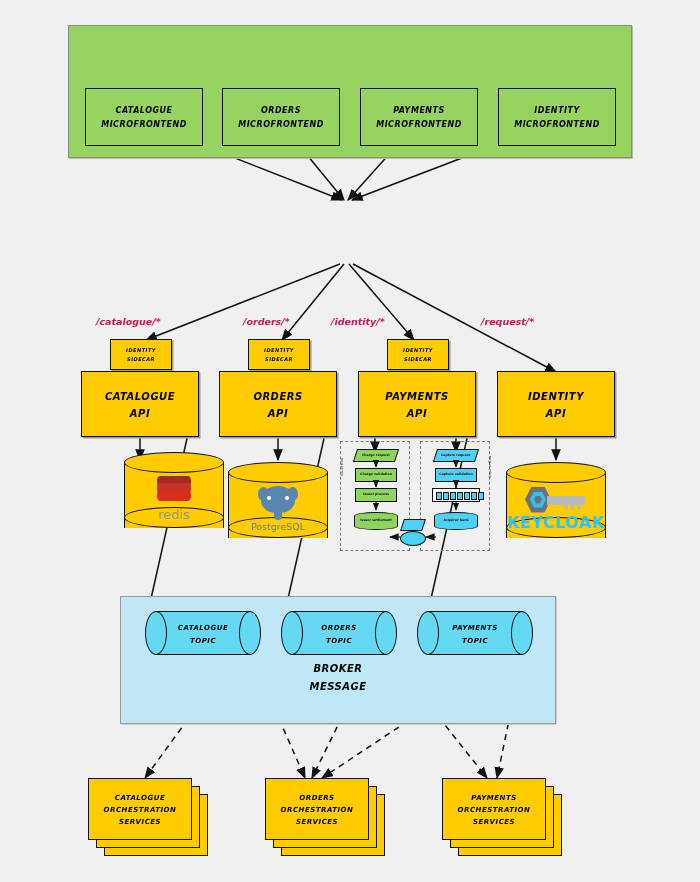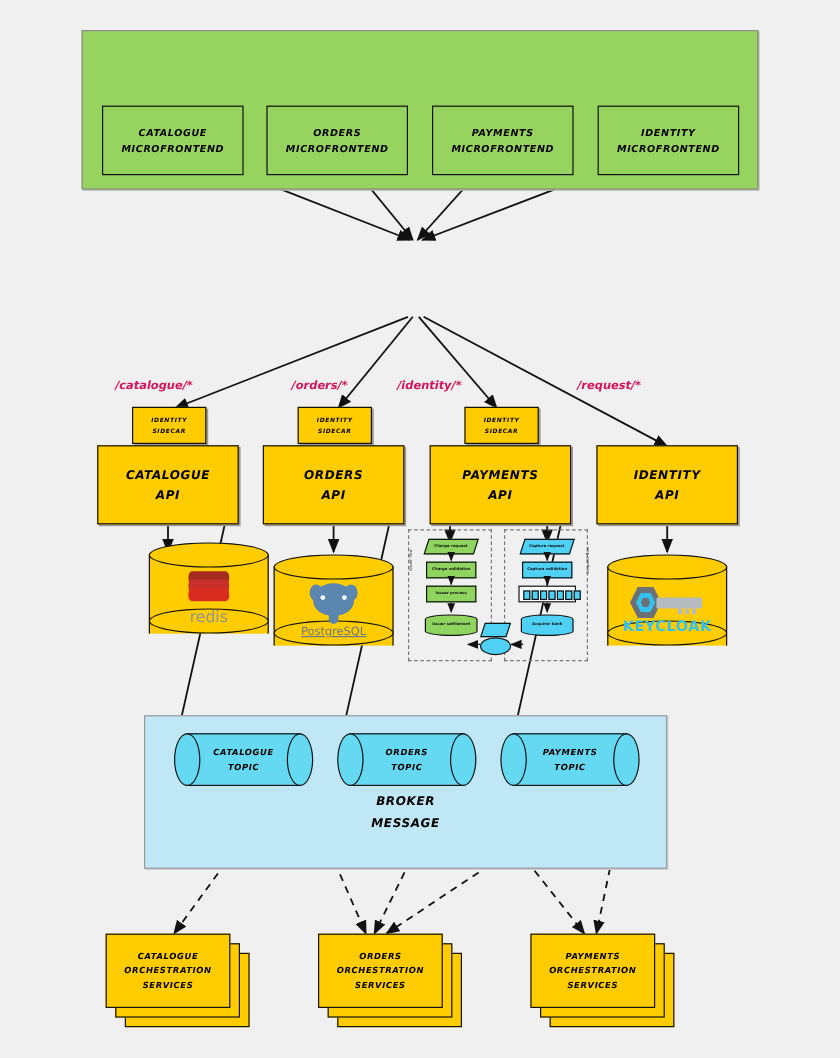--- a/index.html
+++ b/index.html
@@ -108,38 +108,38 @@
   }
   .pg-eleph .ear{position:absolute;width:11px;height:14px;background:#5a86b0;border-radius:50%;top:1px;}
   .pg-eleph .ear.l{left:0;}
   .pg-eleph .ear.r{right:0;}
   .pg-eleph .trunk{
     position:absolute;left:16px;top:18px;width:8px;height:16px;
     background:#5a86b0;border-radius:4px;
   }
   .pg-eleph .eye{position:absolute;top:10px;width:4px;height:4px;background:#fff;border-radius:50%;}
   .pg-eleph .eye.l{left:9px;} .pg-eleph .eye.r{right:9px;}
-  .pg-word{font-family:"DejaVu Sans",sans-serif;font-size:9.5px;color:#6b7b88;font-weight:400;margin-top:1px;text-decoration:underline;}
+  .pg-word{font-family:"DejaVu Sans",sans-serif;font-size:9.5px;color:#6b7b88;font-weight:400;margin-top:1px;}
 
   
   .kc-wrap{width:62px;height:26px;position:relative;}
   .kc-hex{
     position:absolute;left:0;top:0;width:26px;height:26px;background:#6b7177;
     clip-path:polygon(25% 0,75% 0,100% 50%,75% 100%,25% 100%,0 50%);
   }
   .kc-inner{
     position:absolute;left:5px;top:5px;width:16px;height:16px;background:#33c2ef;
     clip-path:polygon(25% 0,75% 0,100% 50%,75% 100%,25% 100%,0 50%);
   }
   .kc-inner2{position:absolute;left:9px;top:9px;width:8px;height:8px;background:#6b7177;
     clip-path:polygon(25% 0,75% 0,100% 50%,75% 100%,25% 100%,0 50%);}
   .kc-shaft{position:absolute;left:22px;top:9px;width:38px;height:9px;background:#b6bbbf;border-radius:1px;}
   .kc-teeth{position:absolute;left:40px;top:18px;width:18px;height:5px;
     background:repeating-linear-gradient(90deg,#b6bbbf 0 3px,transparent 3px 6px);}
-  .kc-word{font-family:"DejaVu Sans",sans-serif;font-size:12px;color:#33c2ef;font-weight:700;letter-spacing:.5px;}
+  .kc-word{font-family:"DejaVu Sans",sans-serif;font-size:16px;color:#33c2ef;font-weight:700;letter-spacing:.5px;}
 
   
   .mini-wrap{left:340px;top:441px;width:150px;height:110px;}
   .mini-box{
     position:absolute;top:0;width:70px;height:110px;
     border:1px dashed #777;box-sizing:border-box;background:transparent;
   }
   .mini-box.left{left:0;} .mini-box.right{left:80px;}
   .mini-side{
     position:absolute;left:-1px;top:34px;

